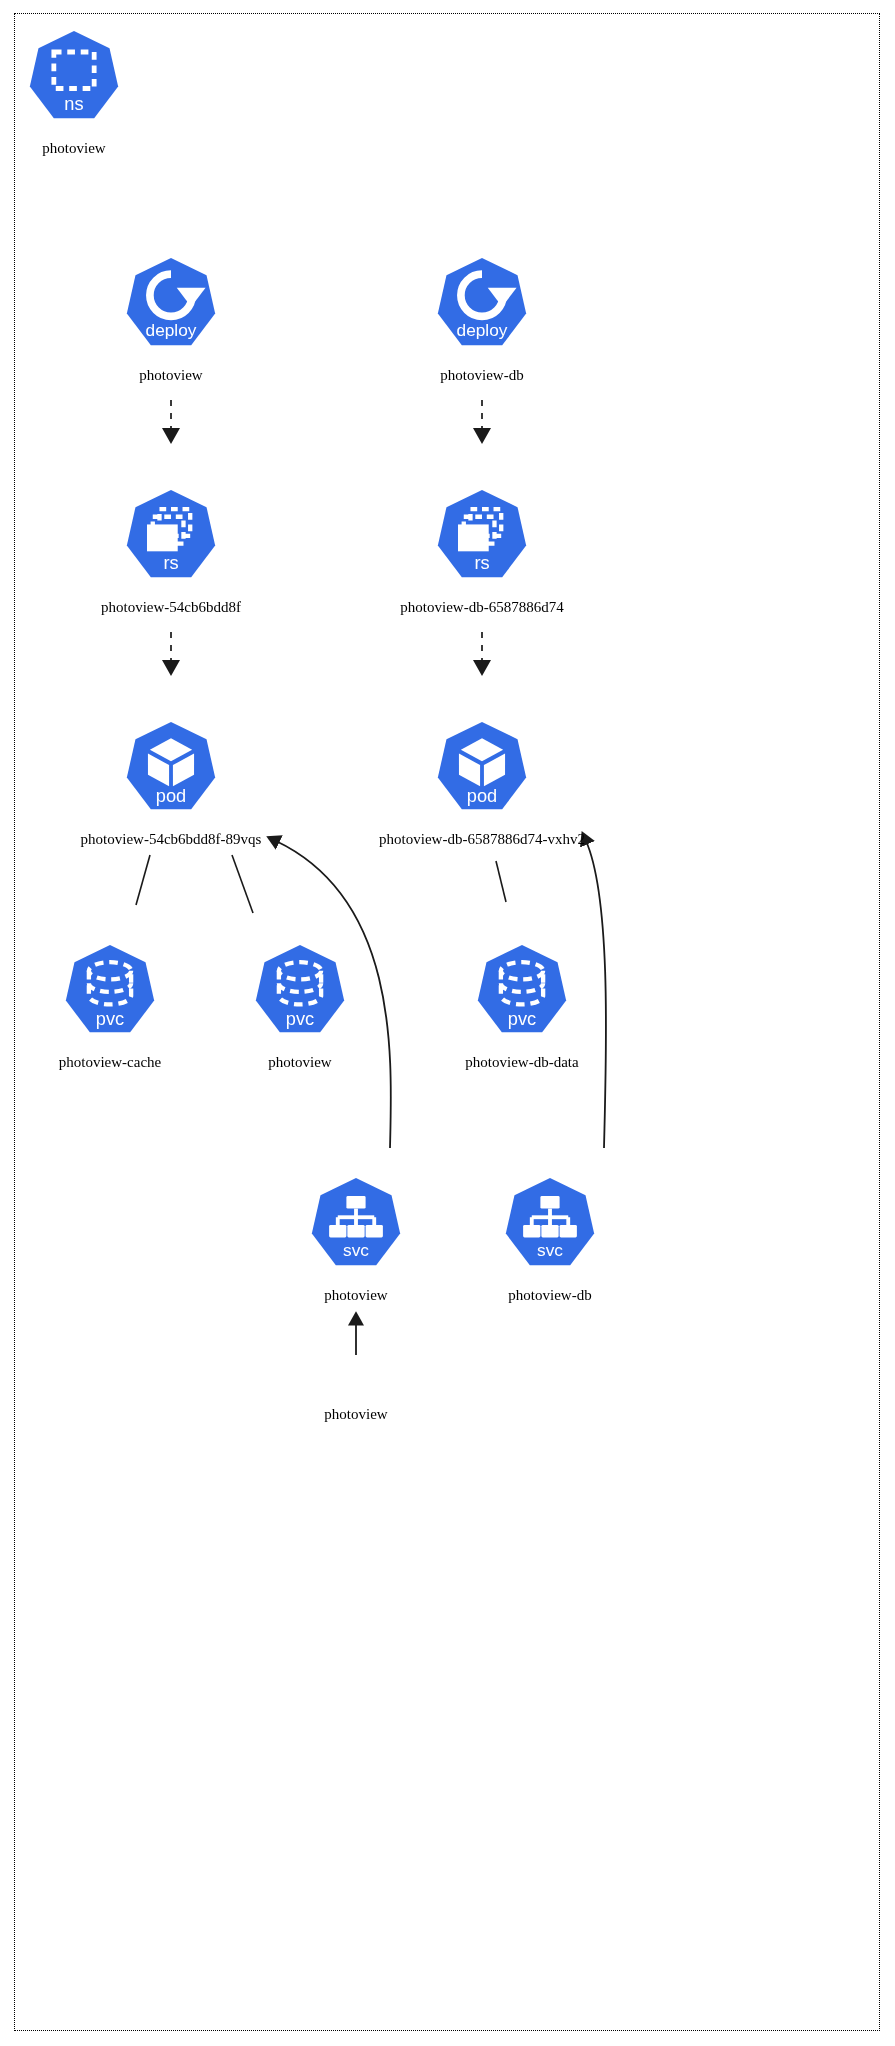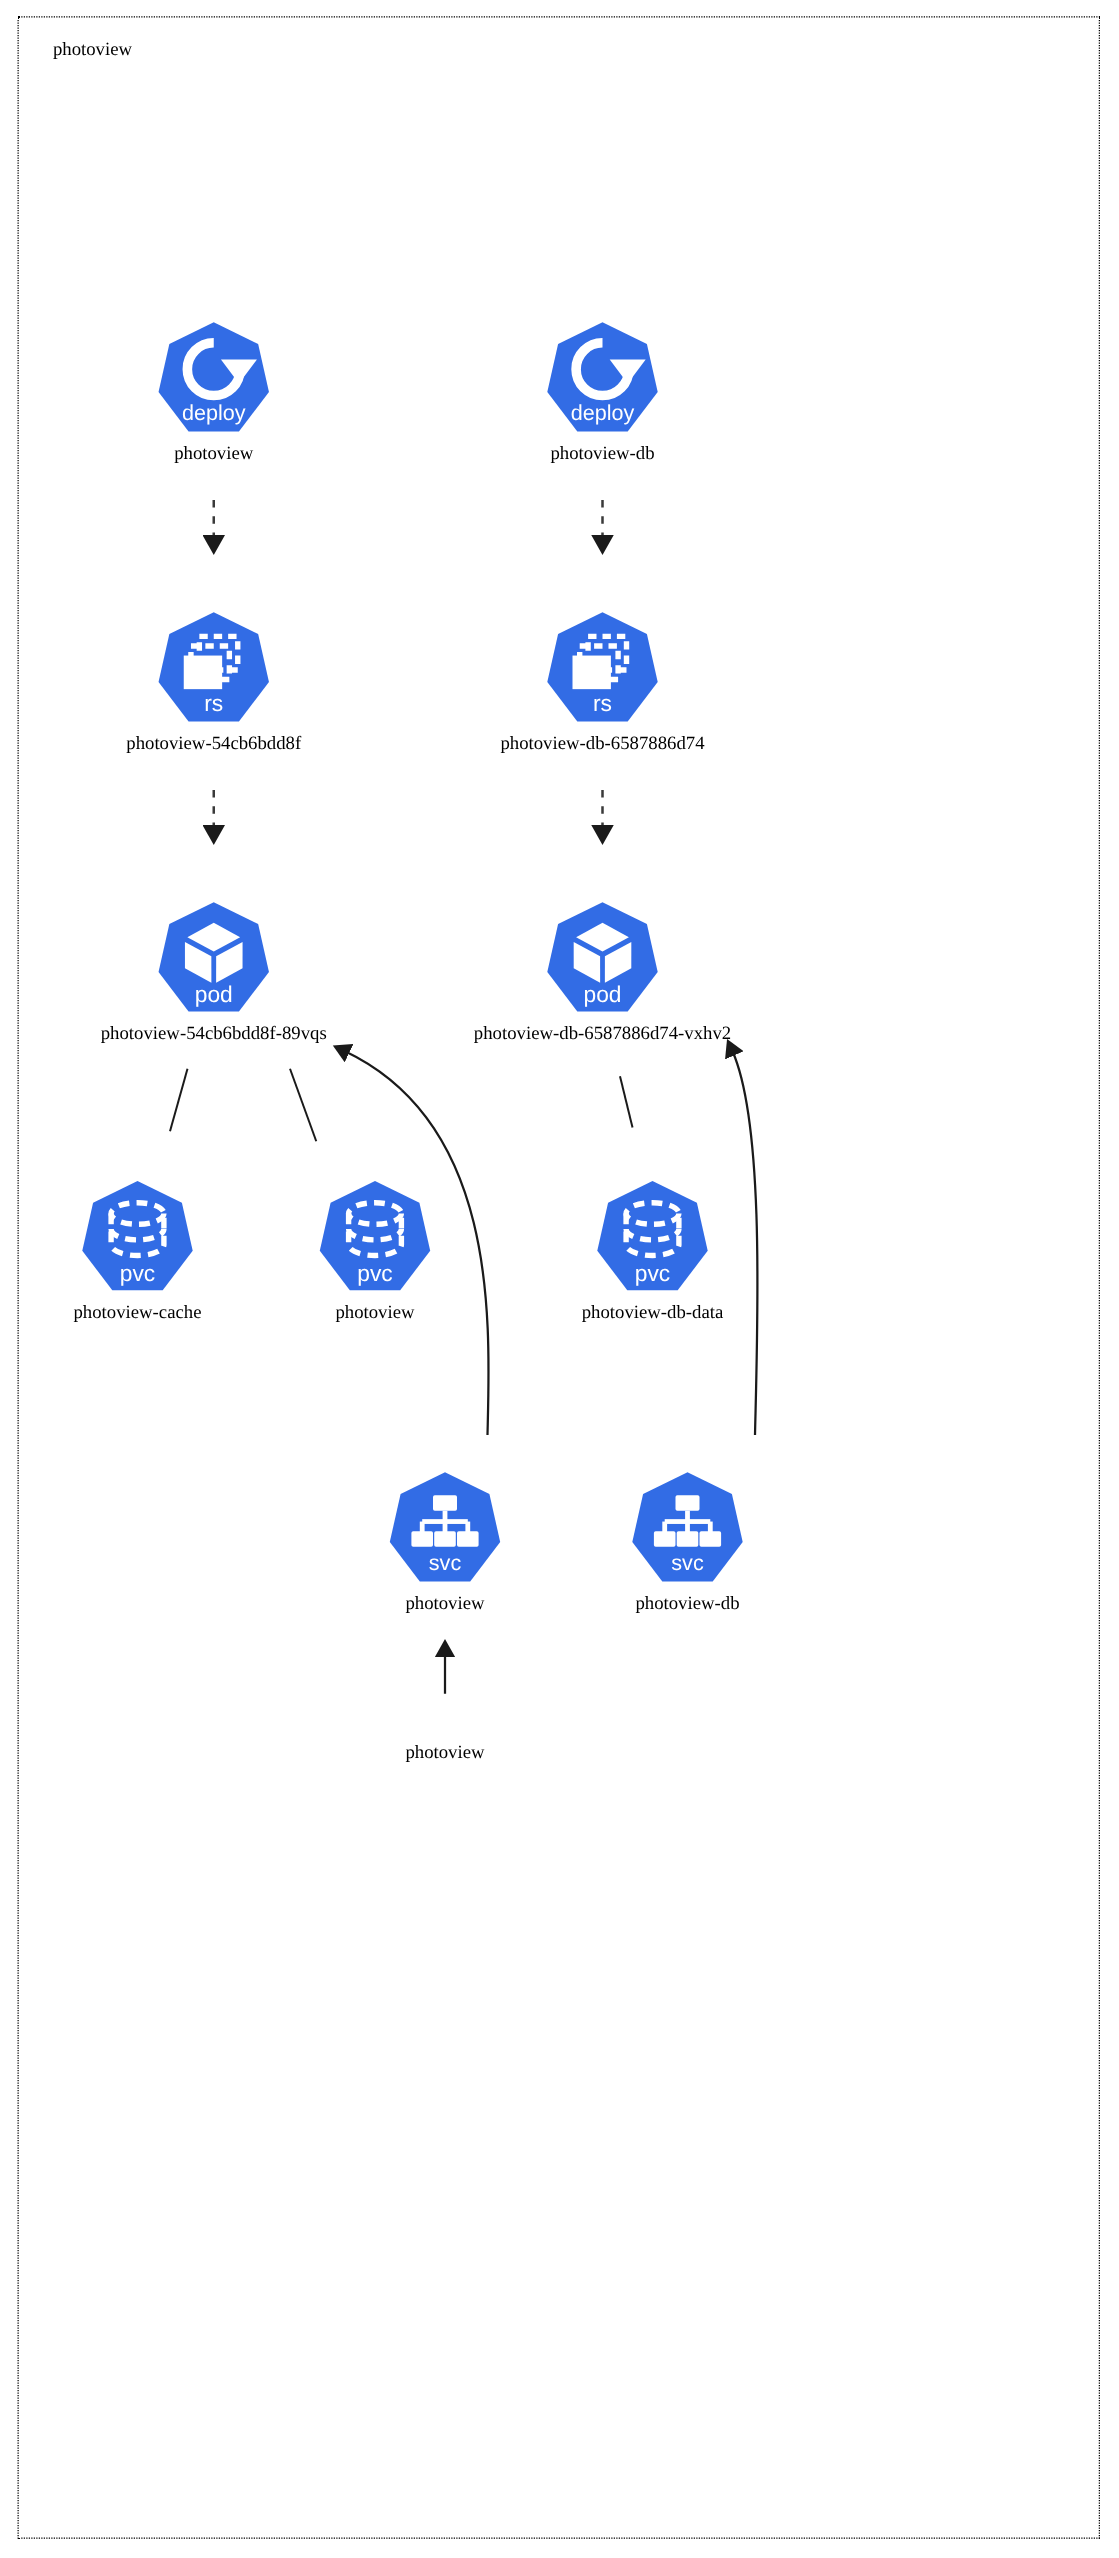--- a/index.html
+++ b/index.html
@@ -40,21 +40,21 @@
     position: relative;
     width: 96px;
     height: 96px;
   }
   .icon-wrap svg {
     display: block;
     width: 96px;
     height: 96px;
   }
   .node-label {
-    margin-top: 4px;
+    margin-top: 16px;
     font-family: "Liberation Serif", "DejaVu Serif", serif;
     font-size: 15px;
     color: #000000;
     line-height: 1.1;
     white-space: nowrap;
   }
   .edge-layer {
     position: absolute;
     left: 0;
     top: 0;
@@ -111,20 +111,27 @@
     <g>
       <path d="M 604,1148 C 606,1060 612,900 586,841" fill="none" stroke="#1a1a1a" stroke-width="1.8" marker-end="url(#arrowhead)"></path>
     </g>
 
     <g>
       <line x1="356" y1="1355" x2="356" y2="1322" stroke="#1a1a1a" stroke-width="1.8" marker-end="url(#arrowhead)"></line>
     </g>
   </svg>
 
   <div class="node" style="left:74px; top:28px;">
+    <div class="icon-wrap">
+      <svg viewBox="0 0 100 100" xmlns="http://www.w3.org/2000/svg">
+        <polygon points="50,3 87,21 96,61 71,94 29,94 4,61 13,21" fill="#326CE5"></polygon>
+        <rect x="29" y="25" width="42" height="38" fill="none" stroke="#ffffff" stroke-width="5" stroke-dasharray="8,6"></rect>
+        <text class="k8s-glyph-text" x="50" y="85" font-size="19" text-anchor="middle">ns</text>
+      </svg>
+    </div>
     <div class="node-label">photoview</div>
   </div>
 
   <div class="node" style="left:171px; top:255px;">
     <div class="icon-wrap">
       <svg viewBox="0 0 100 100" xmlns="http://www.w3.org/2000/svg">
         <polygon points="50,3 87,21 96,61 71,94 29,94 4,61 13,21" fill="#326CE5"></polygon>
         <path d="M 50,20 A 22,22 0 1 0 72,42" fill="none" stroke="#ffffff" stroke-width="8" stroke-linecap="butt"></path>
         <polygon points="56,34 86,34 71,54" fill="#ffffff"></polygon>
         <text class="k8s-glyph-text" x="50" y="84" font-size="18" text-anchor="middle">deploy</text>

